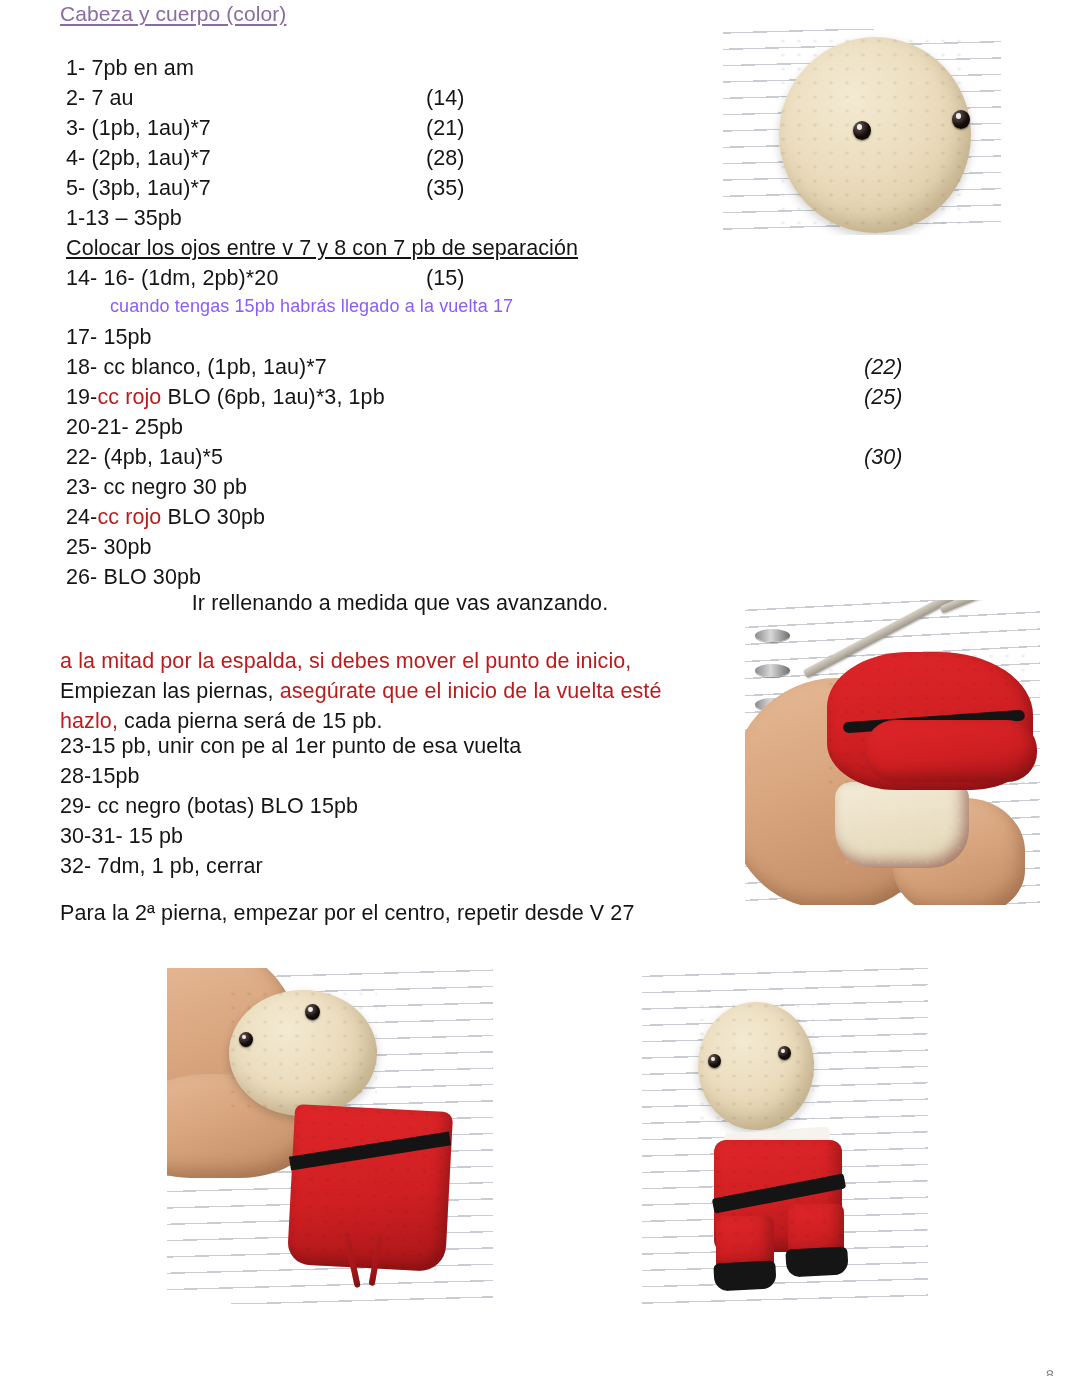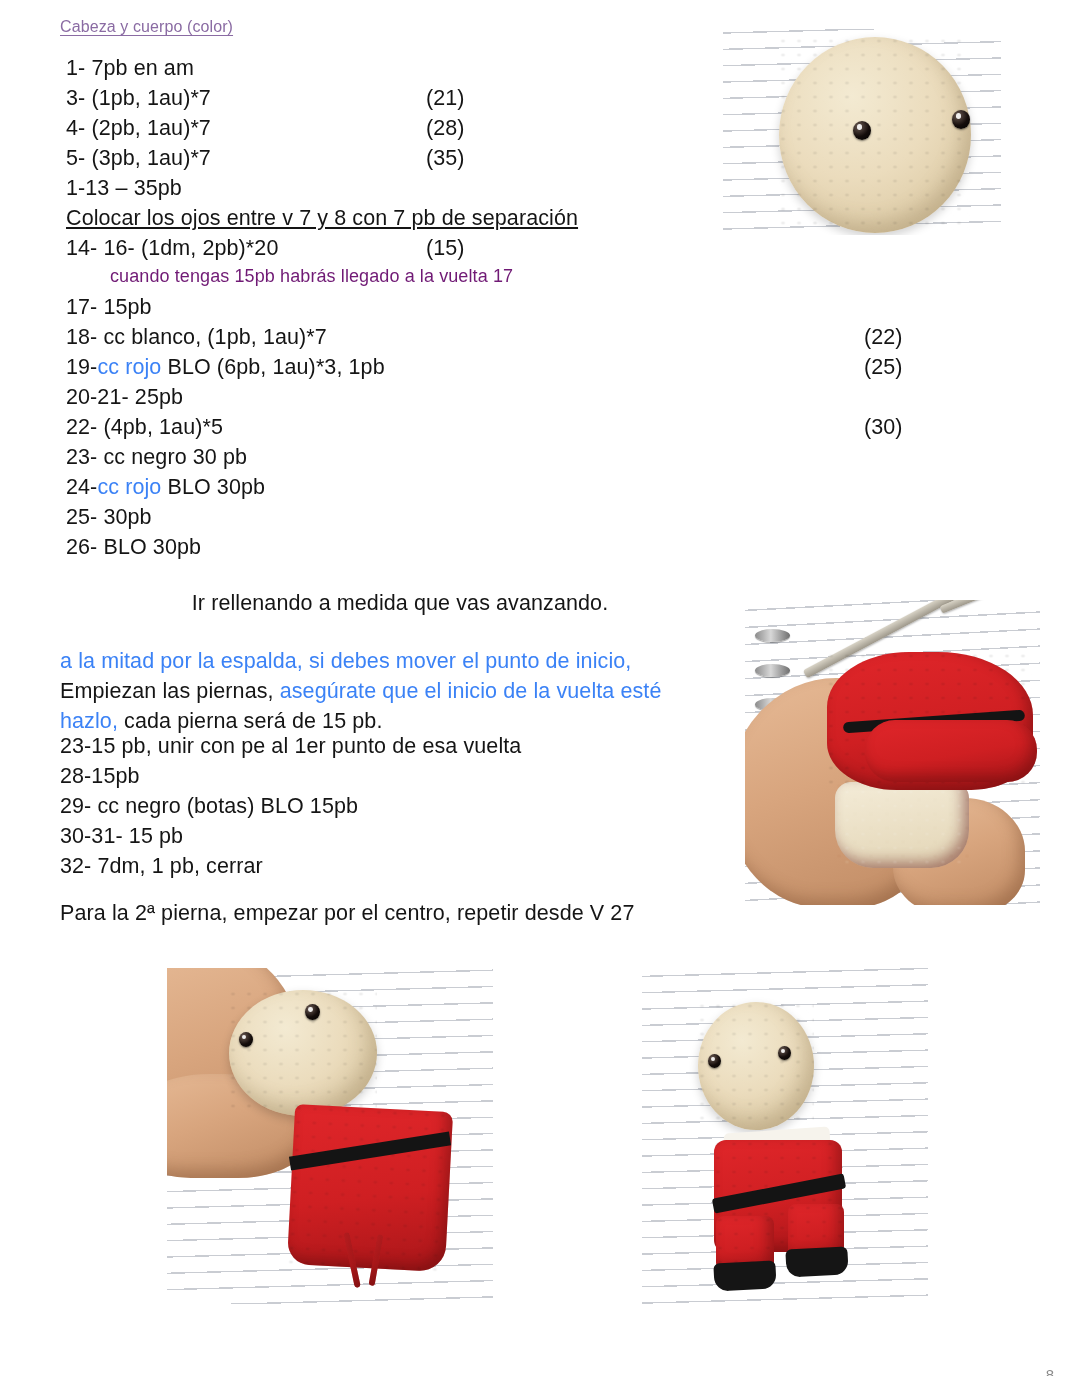--- a/index.html
+++ b/index.html
@@ -13,27 +13,26 @@
   #page {
     position: relative;
     width: 1080px; height: 1378px;
     background: #ffffff;
   }
 
   
   .title {
     position: absolute;
     left: 60px; top: 2px;
-    font-size: 16px;
+    font-size: 21px;
     color: #8a6ba3;
     text-decoration: underline;
     text-underline-offset: 3px;
     letter-spacing: .1px;
     white-space: nowrap;
-    margin-top: 16px;
   }
 
   .rows {
     position: absolute;
     left: 66px; top: 56px;
     width: 900px;
   }
   .row {
     position: relative;
     height: 30px;
@@ -41,34 +40,34 @@
     color: #151515;
     white-space: nowrap;
     letter-spacing: .1px;
   }
   .row .lbl { display: inline-block; }
   .row .cnt {
     position: absolute;
     left: 360px;
     top: 0;
   }
-  .row .cnt.far { left: 798px; }
+  .row .cnt.far { left: 798px; font-style: italic; }
   .row.underlined .lbl {
     text-decoration: underline;
     text-underline-offset: 2px;
   }
   .note {
     height: 29px;
     font-size: 18px;
-    color: #701a75;
+    color: #8b5cf6;
     padding-left: 44px;
     white-space: nowrap;
     letter-spacing: .1px;
   }
-  .red { color: #3b82f6; }
+  .red { color: #b91c1c; }
 
   .para {
     position: absolute;
     left: 60px;
     font-size: 21.5px;
     color: #151515;
     letter-spacing: .1px;
     line-height: 30px;
   }
   #p-relleno { top: 588px; width: 680px; text-align: center; }
@@ -198,20 +197,24 @@
 
   <div class="title">Cabeza y cuerpo (color)</div>
 
   <div class="rows">
 
     <div class="row">
       <span class="lbl">1-  7pb en am</span>
       <span class="cnt"></span>
     </div>
     <div class="row">
+      <span class="lbl">2-  7 au</span>
+      <span class="cnt">(14)</span>
+    </div>
+    <div class="row">
       <span class="lbl">3-  (1pb, 1au)*7</span>
       <span class="cnt">(21)</span>
     </div>
     <div class="row">
       <span class="lbl">4-  (2pb, 1au)*7</span>
       <span class="cnt">(28)</span>
     </div>
     <div class="row">
       <span class="lbl">5-  (3pb, 1au)*7</span>
       <span class="cnt">(35)</span>

